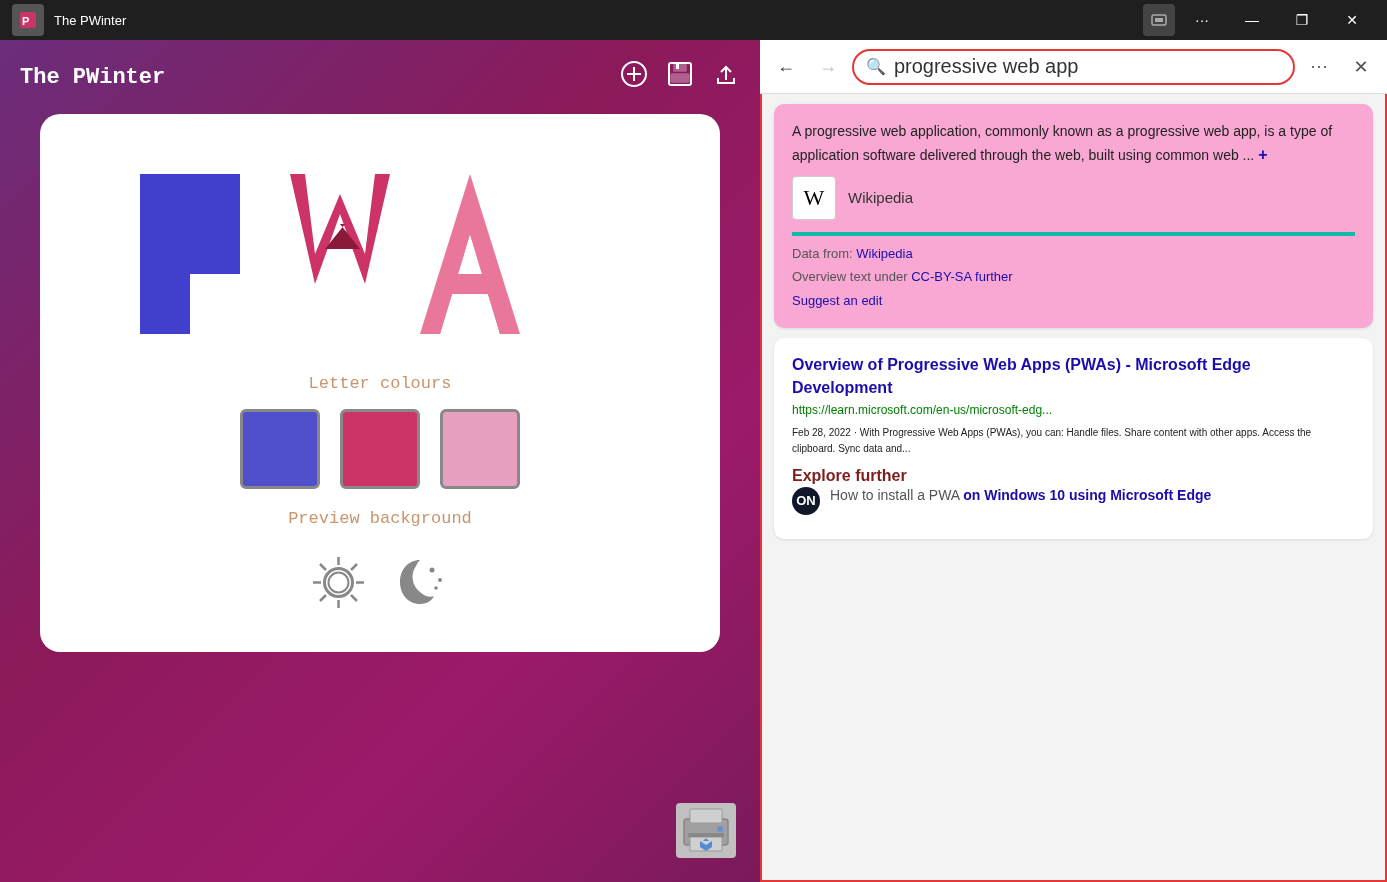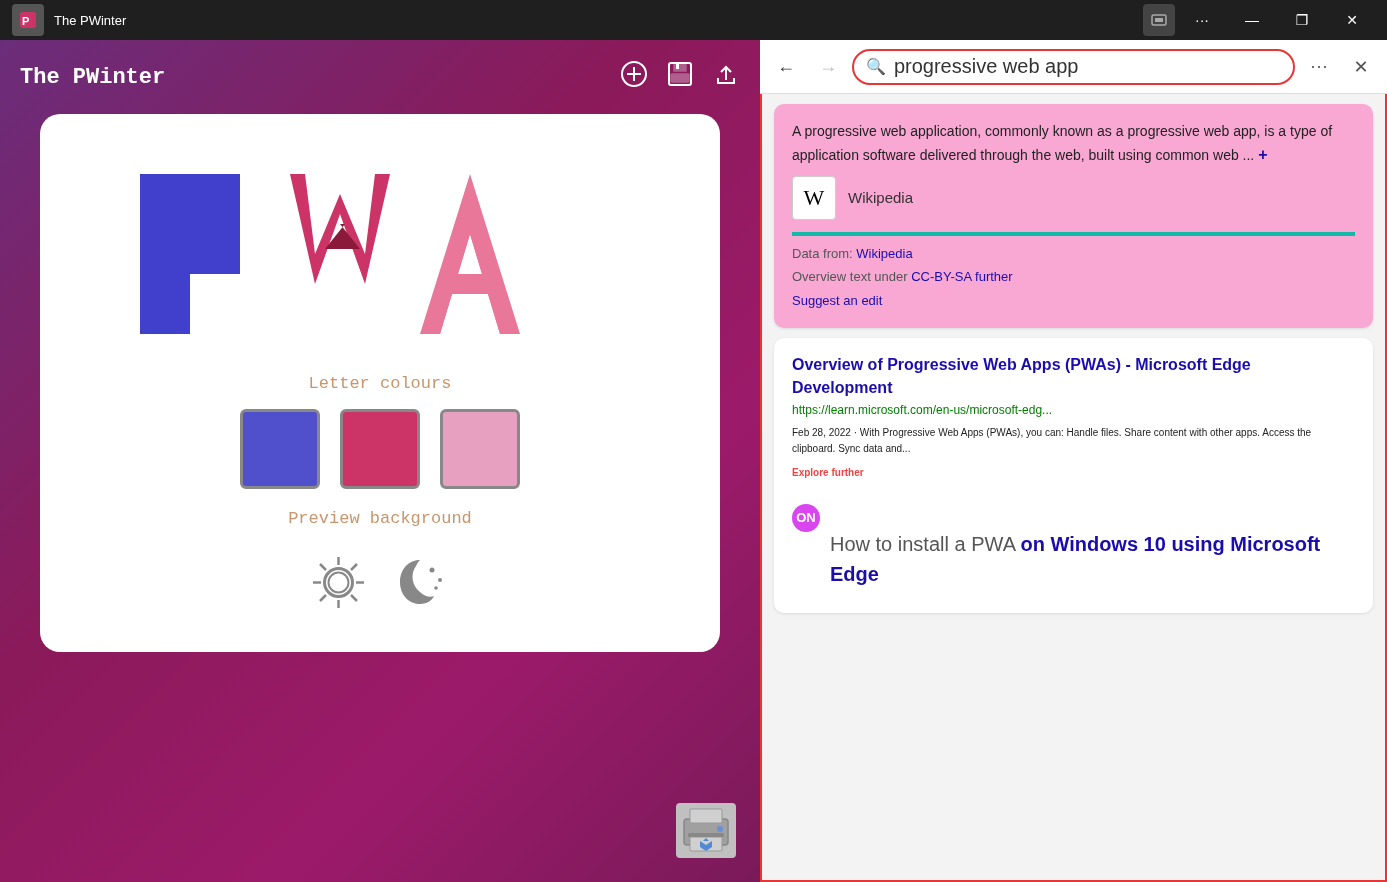--- a/index.html
+++ b/index.html
@@ -339,25 +339,25 @@
       color: #008000;
       margin-bottom: 8px;
     }
     .result-snippet {
       font-size: 10px;
       color: #222;
       line-height: 1.6;
     }
 
     .explore-further {
-      font-size: 10px;
+      font-size: 16px;
       font-weight: bold;
-      color: #ef4444;
+      color: #7f1d1d;
       margin-top: 10px;
-      margin-bottom: 24px;
+      margin-bottom: 0;
     }
 
     .explore-item {
       display: flex;
       align-items: flex-start;
       gap: 10px;
       margin-bottom: 8px;
     }
     .explore-icon {
       width: 28px;
@@ -367,24 +367,23 @@
       display: flex;
       align-items: center;
       justify-content: center;
       color: #fff;
       font-size: 13px;
       font-weight: bold;
       flex-shrink: 0;
       margin-top: 2px;
     }
     .explore-link {
-      font-size: 20px;
+      font-size: 14px;
       color: #555;
       line-height: 1.5;
-      margin-top: 27px;
     }
     .explore-link a {
       color: #1a0dab;
       text-decoration: none;
       font-weight: bold;
     }
 
     
     .search-results::-webkit-scrollbar { width: 8px; }
     .search-results::-webkit-scrollbar-track { background: #f0f0f0; }
@@ -570,21 +569,21 @@
       </div>
 
       <div class="result-link-card">
         <div class="result-title">Overview of Progressive Web Apps (PWAs) - Microsoft Edge Development</div>
         <div class="result-url">https://learn.microsoft.com/en-us/microsoft-edg...</div>
         <div class="result-snippet">Feb 28, 2022 · With Progressive Web Apps (PWAs), you can: Handle files. Share content with other apps. Access the clipboard. Sync data and...</div>
 
         <div class="explore-further">Explore further</div>
 
         <div class="explore-item">
-          <div class="explore-icon" style="background:#d946ef;">
+          <div class="explore-icon" style="background:#0f172a;">
             <span>ON</span>
           </div>
           <div class="explore-link">
             <span>How to install a PWA</span>
             <a href="#">on Windows 10 using Microsoft Edge</a>
           </div>
         </div>
       </div>
 
     </div>

